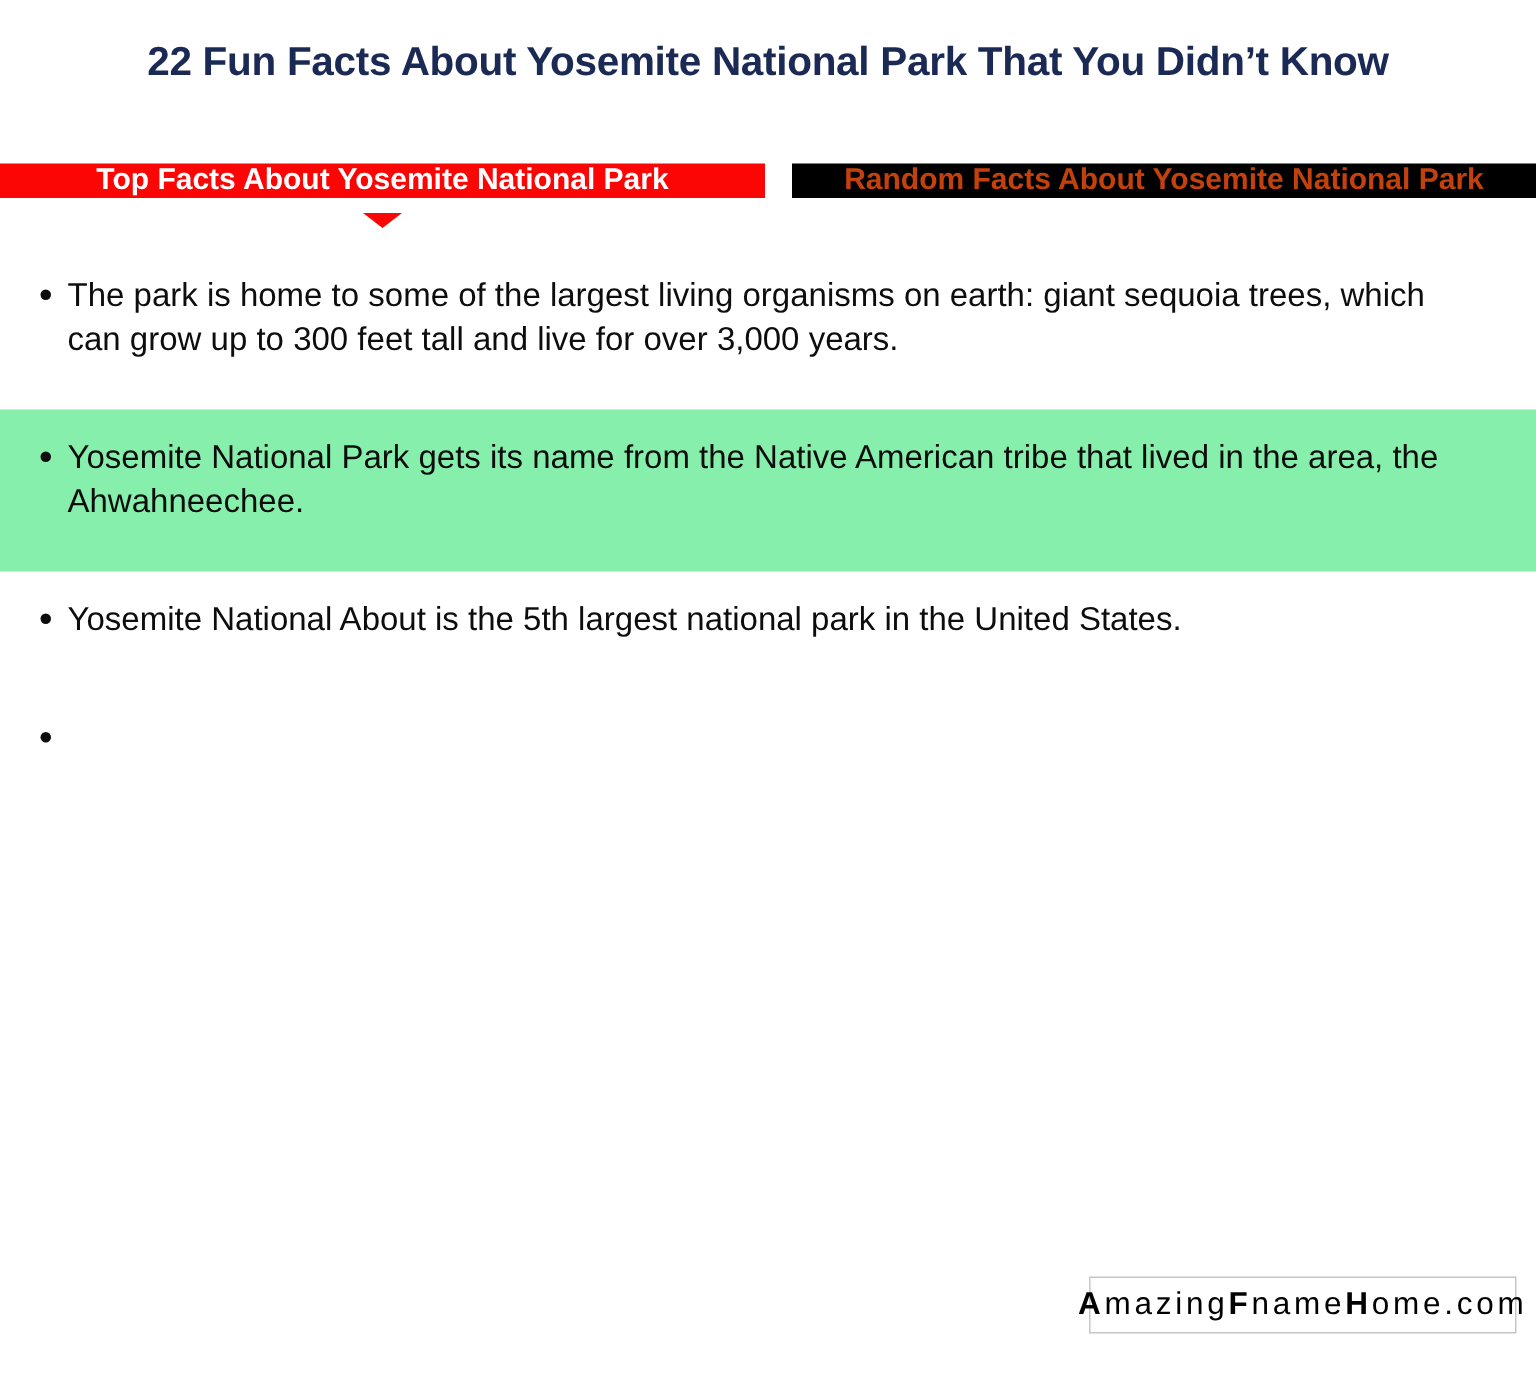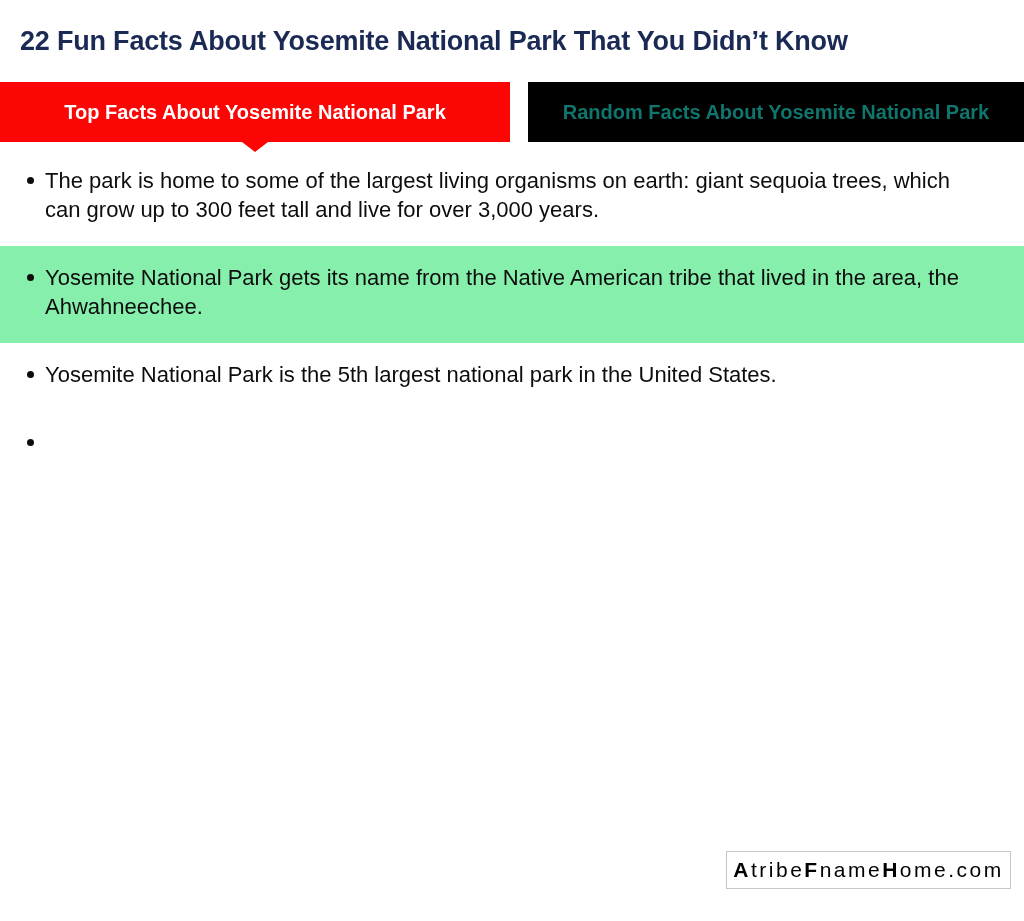--- a/index.html
+++ b/index.html
@@ -9,33 +9,35 @@
     height: 921px;
     position: relative;
     overflow: hidden;
     background: #ffffff;
     font-family: "Liberation Sans", sans-serif;
   }
 
   
   .page-title {
     margin: 24px 20px 0;
+    text-align: center;
     font-size: 27px;
     line-height: 34px;
     font-weight: 700;
     letter-spacing: -0.2px;
     color: #1b2a55;
   }
 
   
   .tabs {
     display: flex;
     margin-top: 24px;
-    height: 60px;
+    height: 76px;
     position: relative;
+    align-items: center;
   }
   .tab {
     border: none;
     margin: 0;
     padding: 0 10px;
     font-family: inherit;
     font-weight: 700;
     font-size: 20px;
     display: flex;
     align-items: center;
@@ -44,42 +46,42 @@
   }
   .tab-active {
     width: 510px;
     background: #fb0505;
     color: #ffffff;
   }
   .tab-inactive {
     flex: 1;
     margin-left: 18px;
     background: #000000;
-    color: #0f766e;
+    color: #c2410c;
   }
   .tab-pointer {
     position: absolute;
     top: 60px;
     left: 242px;
     width: 0;
     height: 0;
     border-left: 13px solid transparent;
     border-right: 13px solid transparent;
     border-top: 10px solid #fb0505;
   }
 
   
   .facts {
     list-style: none;
     margin: 7px 0 0;
     padding: 0;
   }
   .fact {
     position: relative;
-    padding: 17px 34px 22px 45px;
+    padding: 17px 34px 33px 45px;
     font-size: 22px;
     line-height: 29px;
     color: #0d0d0d;
   }
   .fact.gray { background: #86efac; }
   .bullet {
     position: absolute;
     left: 27px;
     top: 28px;
     width: 7px;
@@ -122,27 +124,27 @@
   <li class="fact">
     <span class="bullet"></span>
     <span>The park is home to some of the largest living organisms on earth: giant sequoia trees, which can grow up to 300 feet tall and live for over 3,000 years.</span>
   </li>
   <li class="fact gray">
     <span class="bullet"></span>
     <span>Yosemite National Park gets its name from the Native American tribe that lived in the area, the Ahwahneechee.</span>
   </li>
   <li class="fact">
     <span class="bullet"></span>
-    <span>Yosemite National Park is the 5th largest national park in the United States.</span>
+    <span>Yosemite National About is the 5th largest national park in the United States.</span>
   </li>
   <li class="fact">
     <span class="bullet"></span>
   </li>
 </ul>
 
 <div class="brand-badge">
   <span class="b">A</span>
-    <span>tribe</span>
+    <span>mazing</span>
     <span class="b">F</span>
     <span>name</span>
     <span class="b">H</span>
     <span>ome.com</span>
 </div>
 
 </body></html>

